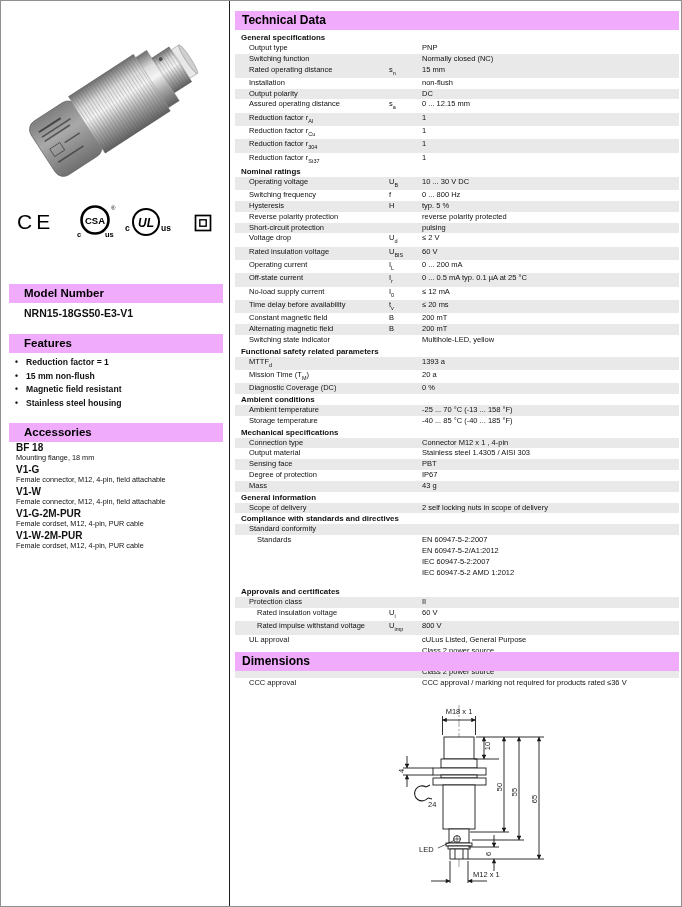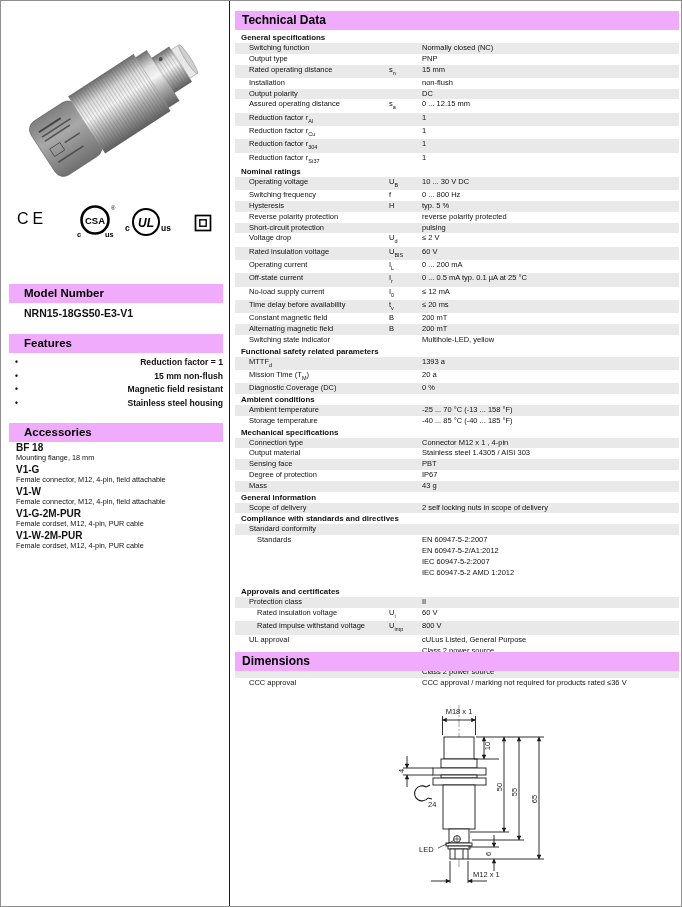--- a/index.html
+++ b/index.html
@@ -3,28 +3,28 @@
 <meta charset="utf-8">
 <style>
   html,body{margin:0;padding:0;background:#fff;}
   .page{position:relative;width:682px;height:907px;background:#fff;border:1px solid #8f8f8f;box-sizing:border-box;
         font-family:"Liberation Sans","DejaVu Sans",sans-serif;color:#111;overflow:hidden;}
   .vsep{position:absolute;left:228px;top:0;bottom:0;width:1px;background:#1d1d1d;}
   .bar{background:#f0abfc;color:#000;font-weight:bold;}
   
   .photo{position:absolute;left:8px;top:10px;}
   .certs{position:absolute;left:10px;top:200px;width:212px;height:45px;}
-  .ce-mark{position:absolute;left:6px;top:9px;font-size:16px;letter-spacing:4px;font-weight:400;color:#000;}
+  .ce-mark{position:absolute;left:6px;top:9px;font-size:21px;letter-spacing:4px;font-weight:400;color:#000;}
   .csa-mark{position:absolute;left:62px;top:0px;}
   .ul-mark{position:absolute;left:108px;top:5px;}
   .sq-mark{position:absolute;left:183px;top:13px;}
   .lbar{position:absolute;left:8px;width:214px;height:19px;line-height:19px;font-size:11.5px;padding-left:15px;box-sizing:border-box;}
   .model-text{position:absolute;left:8px;top:306px;width:214px;font-size:10.5px;font-weight:bold;padding-left:7px;box-sizing:border-box;margin-left:8px;}
   .features-list{position:absolute;left:8px;top:355px;width:214px;margin:0;padding:0;list-style:none;}
-  .features-list li{position:relative;font-size:8.6px;font-weight:bold;line-height:13.5px;padding-left:17px;text-align:right;}
+  .features-list li{position:relative;font-size:8.6px;font-weight:bold;line-height:13.5px;padding-left:17px;}
   .features-list li:before{content:"•";position:absolute;left:6px;}
   .acc-list{position:absolute;left:8px;top:441px;width:214px;padding-left:7px;box-sizing:border-box;}
   .acc-name{font-size:10px;font-weight:bold;line-height:11px;}
   .acc-desc{font-size:7.3px;line-height:10px;margin-bottom:1px;}
   
   .right-col{position:absolute;left:234px;top:10px;width:444px;}
   .rbar{height:19px;line-height:19px;font-size:12px;padding-left:7px;box-sizing:border-box;}
   .tech-table{margin-top:2px;}
   .sec-header{font-size:7.9px;font-weight:bold;line-height:11px;padding-left:6px;}
   .sec-gap{height:8px;}
@@ -128,32 +128,32 @@
       <div class="acc-name">V1-W-2M-PUR</div>
       <div class="acc-desc">Female cordset, M12, 4-pin, PUR cable</div>
     </div>
 
   <div class="vsep"></div>
 
   <div class="right-col">
     <div class="rbar bar">Technical Data</div>
     <div class="tech-table">
         <div class="sec-header">General specifications</div>
+        <div class="t-row">
+          <div class="t-label">Output type</div>
+          <div class="t-sym"></div>
+          <div class="t-val">
+            <div class="v-line">PNP</div>
+          </div>
+        </div>
         <div class="t-row shade">
           <div class="t-label">Switching function</div>
           <div class="t-sym"></div>
           <div class="t-val">
             <div class="v-line">Normally closed (NC)</div>
-          </div>
-        </div>
-        <div class="t-row">
-          <div class="t-label">Output type</div>
-          <div class="t-sym"></div>
-          <div class="t-val">
-            <div class="v-line">PNP</div>
           </div>
         </div>
         <div class="t-row shade">
           <div class="t-label">Rated operating distance</div>
           <div class="t-sym">s<sub>n</sub></div>
           <div class="t-val">
             <div class="v-line">15 mm</div>
           </div>
         </div>
         <div class="t-row">

